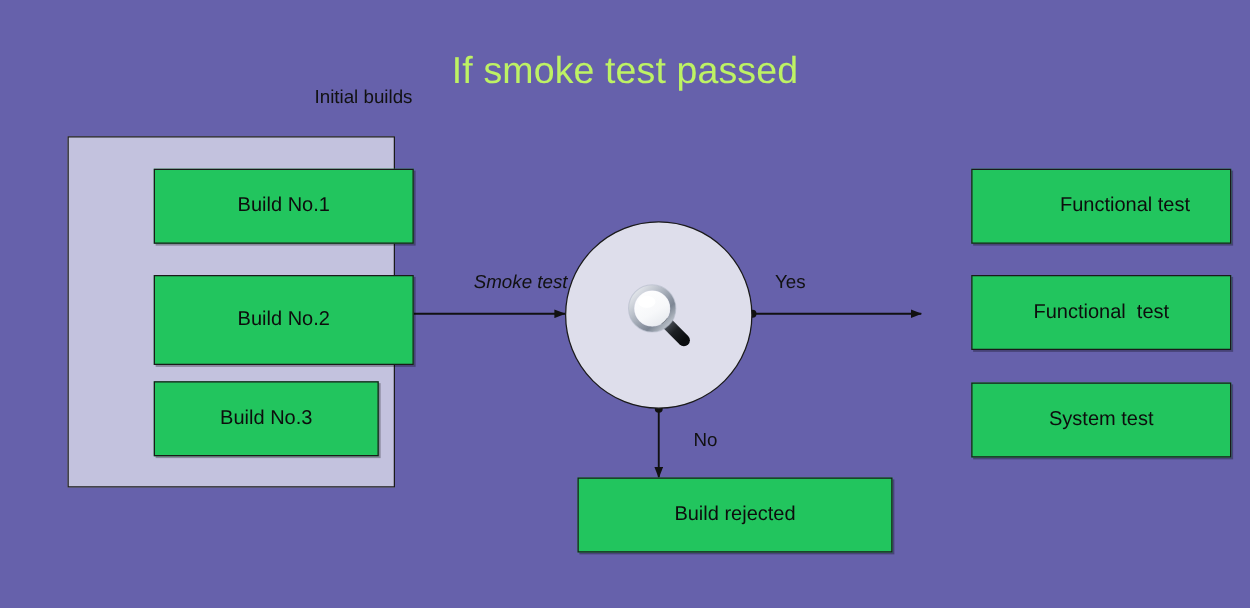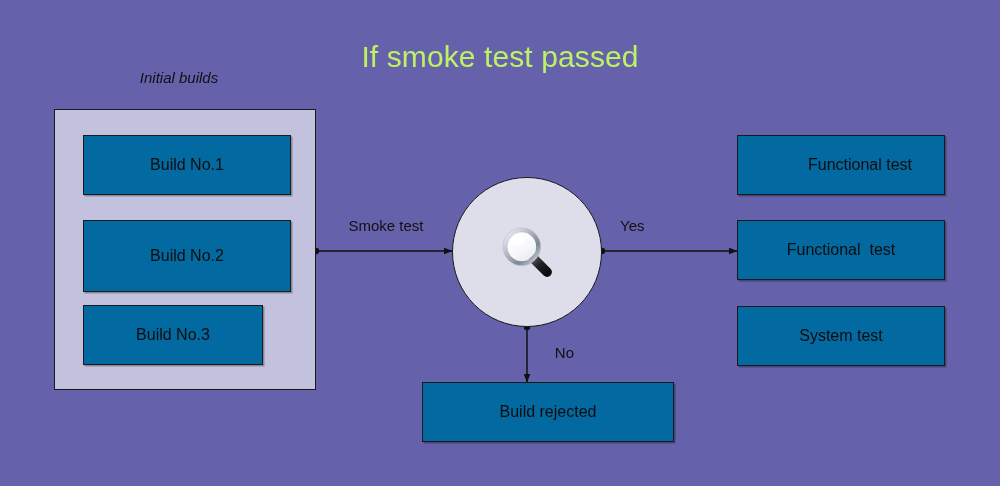--- a/index.html
+++ b/index.html
@@ -42,31 +42,31 @@
     letter-spacing: 0.1px;
     white-space: nowrap;
   }
   .caption {
     position: absolute;
     font-size: 15px;
     color: #111111;
     white-space: nowrap;
   }
   #cap-initial-builds {
-    left: 48px;
+    left: 68px;
     top: 69px;
     width: 262px;
-    text-align: center;
-    font-style: italic;
+    text-align: right;
   }
   #cap-smoke-test {
     left: 318px;
     top: 217px;
     width: 136px;
-    text-align: center;
+    text-align: right;
+    font-style: italic;
   }
   #cap-yes {
     left: 620px;
     top: 217px;
     width: 100px;
   }
   #cap-no {
     left: 530px;
     top: 344px;
     width: 44px;
@@ -79,30 +79,31 @@
     left: 54px;
     top: 109px;
     width: 262px;
     height: 281px;
     background: #c3c2de;
     border: 1.4px solid #1a1a1a;
     box-sizing: border-box;
   }
   .node-box {
     position: absolute;
-    background: #0369a1;
+    background: #22c55e;
     border: 1.4px solid #1a1a1a;
     box-sizing: border-box;
     display: flex;
     align-items: center;
     justify-content: center;
     font-size: 16px;
     color: #0d0d0d;
     white-space: pre;
     box-shadow: 1.5px 1.5px 0 rgba(0,0,0,0.30);
+    margin-left: 40px;
   }
   #box-build-1 { left: 83px;  top: 135px; width: 208px; height: 60px; }
   #box-build-2 { left: 83px;  top: 220px; width: 208px; height: 72px; }
   #box-build-3 { left: 83px;  top: 305px; width: 180px; height: 60px; }
 
   #box-functional { left: 737px; top: 135px; width: 208px; height: 60px; padding-left: 38px; }
   #box-regression { left: 737px; top: 220px; width: 208px; height: 60px; }
   #box-system     { left: 737px; top: 306px; width: 208px; height: 60px; }
 
   #box-build-rejected { left: 422px; top: 382px; width: 252px; height: 60px; }

